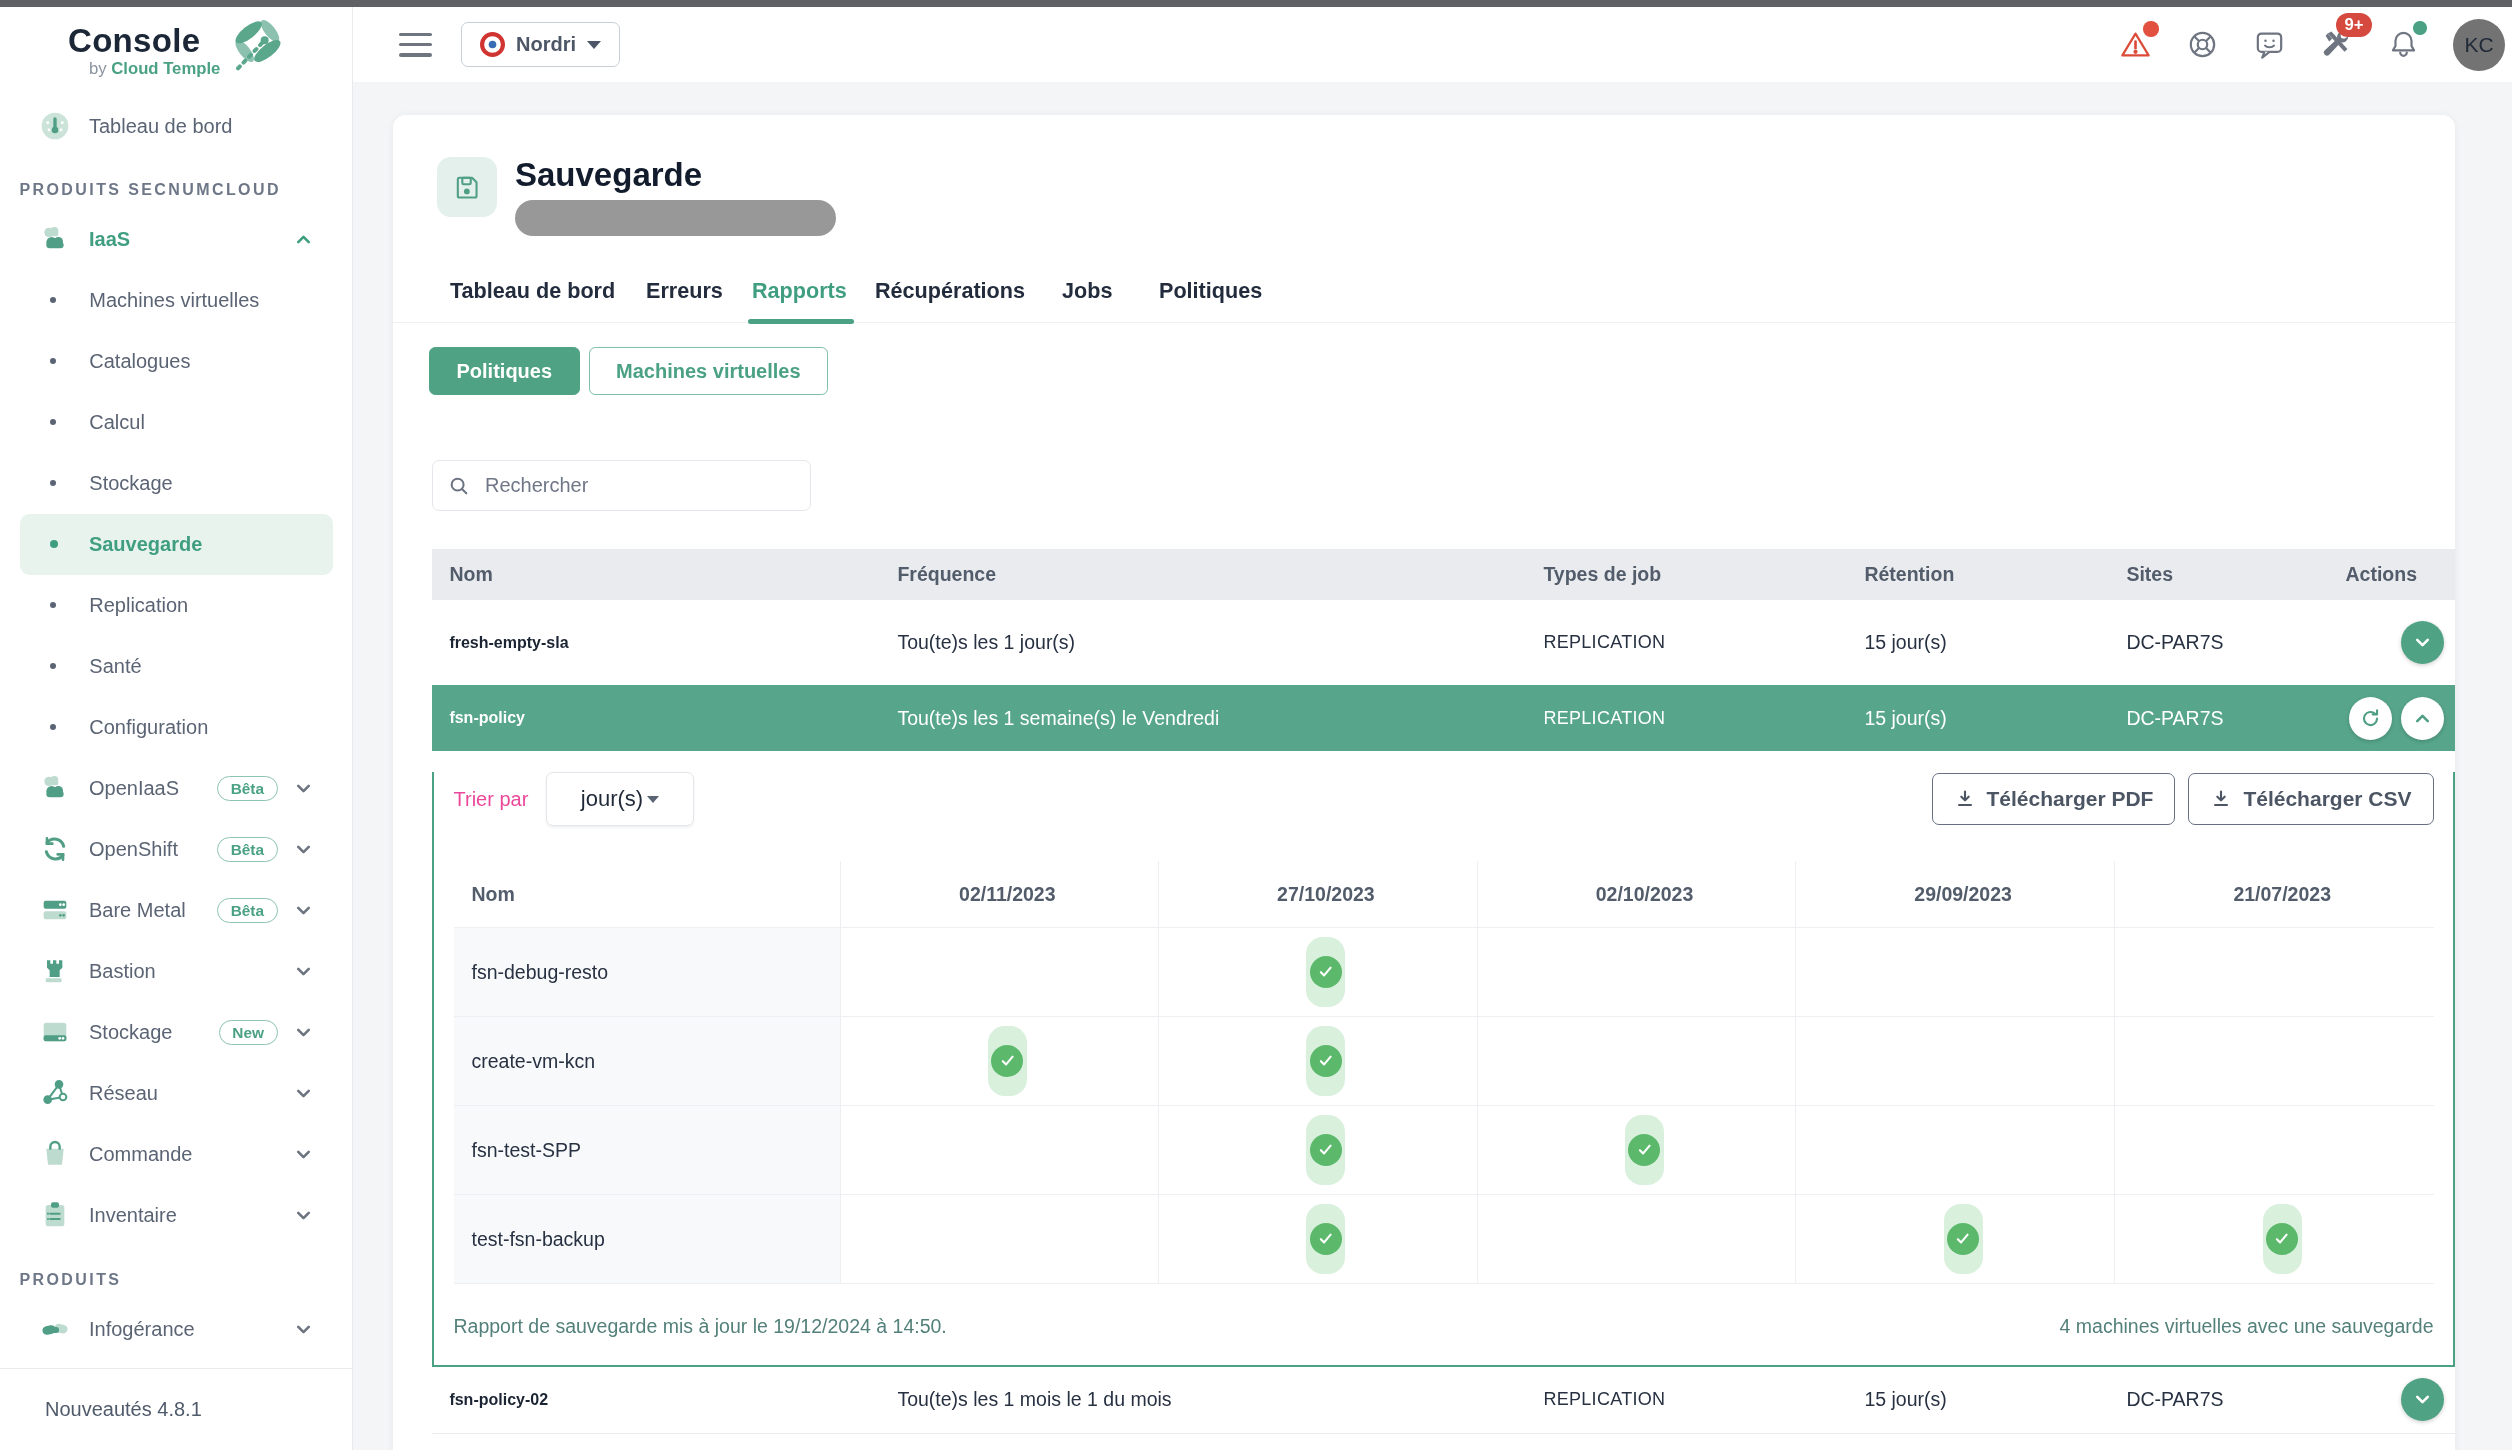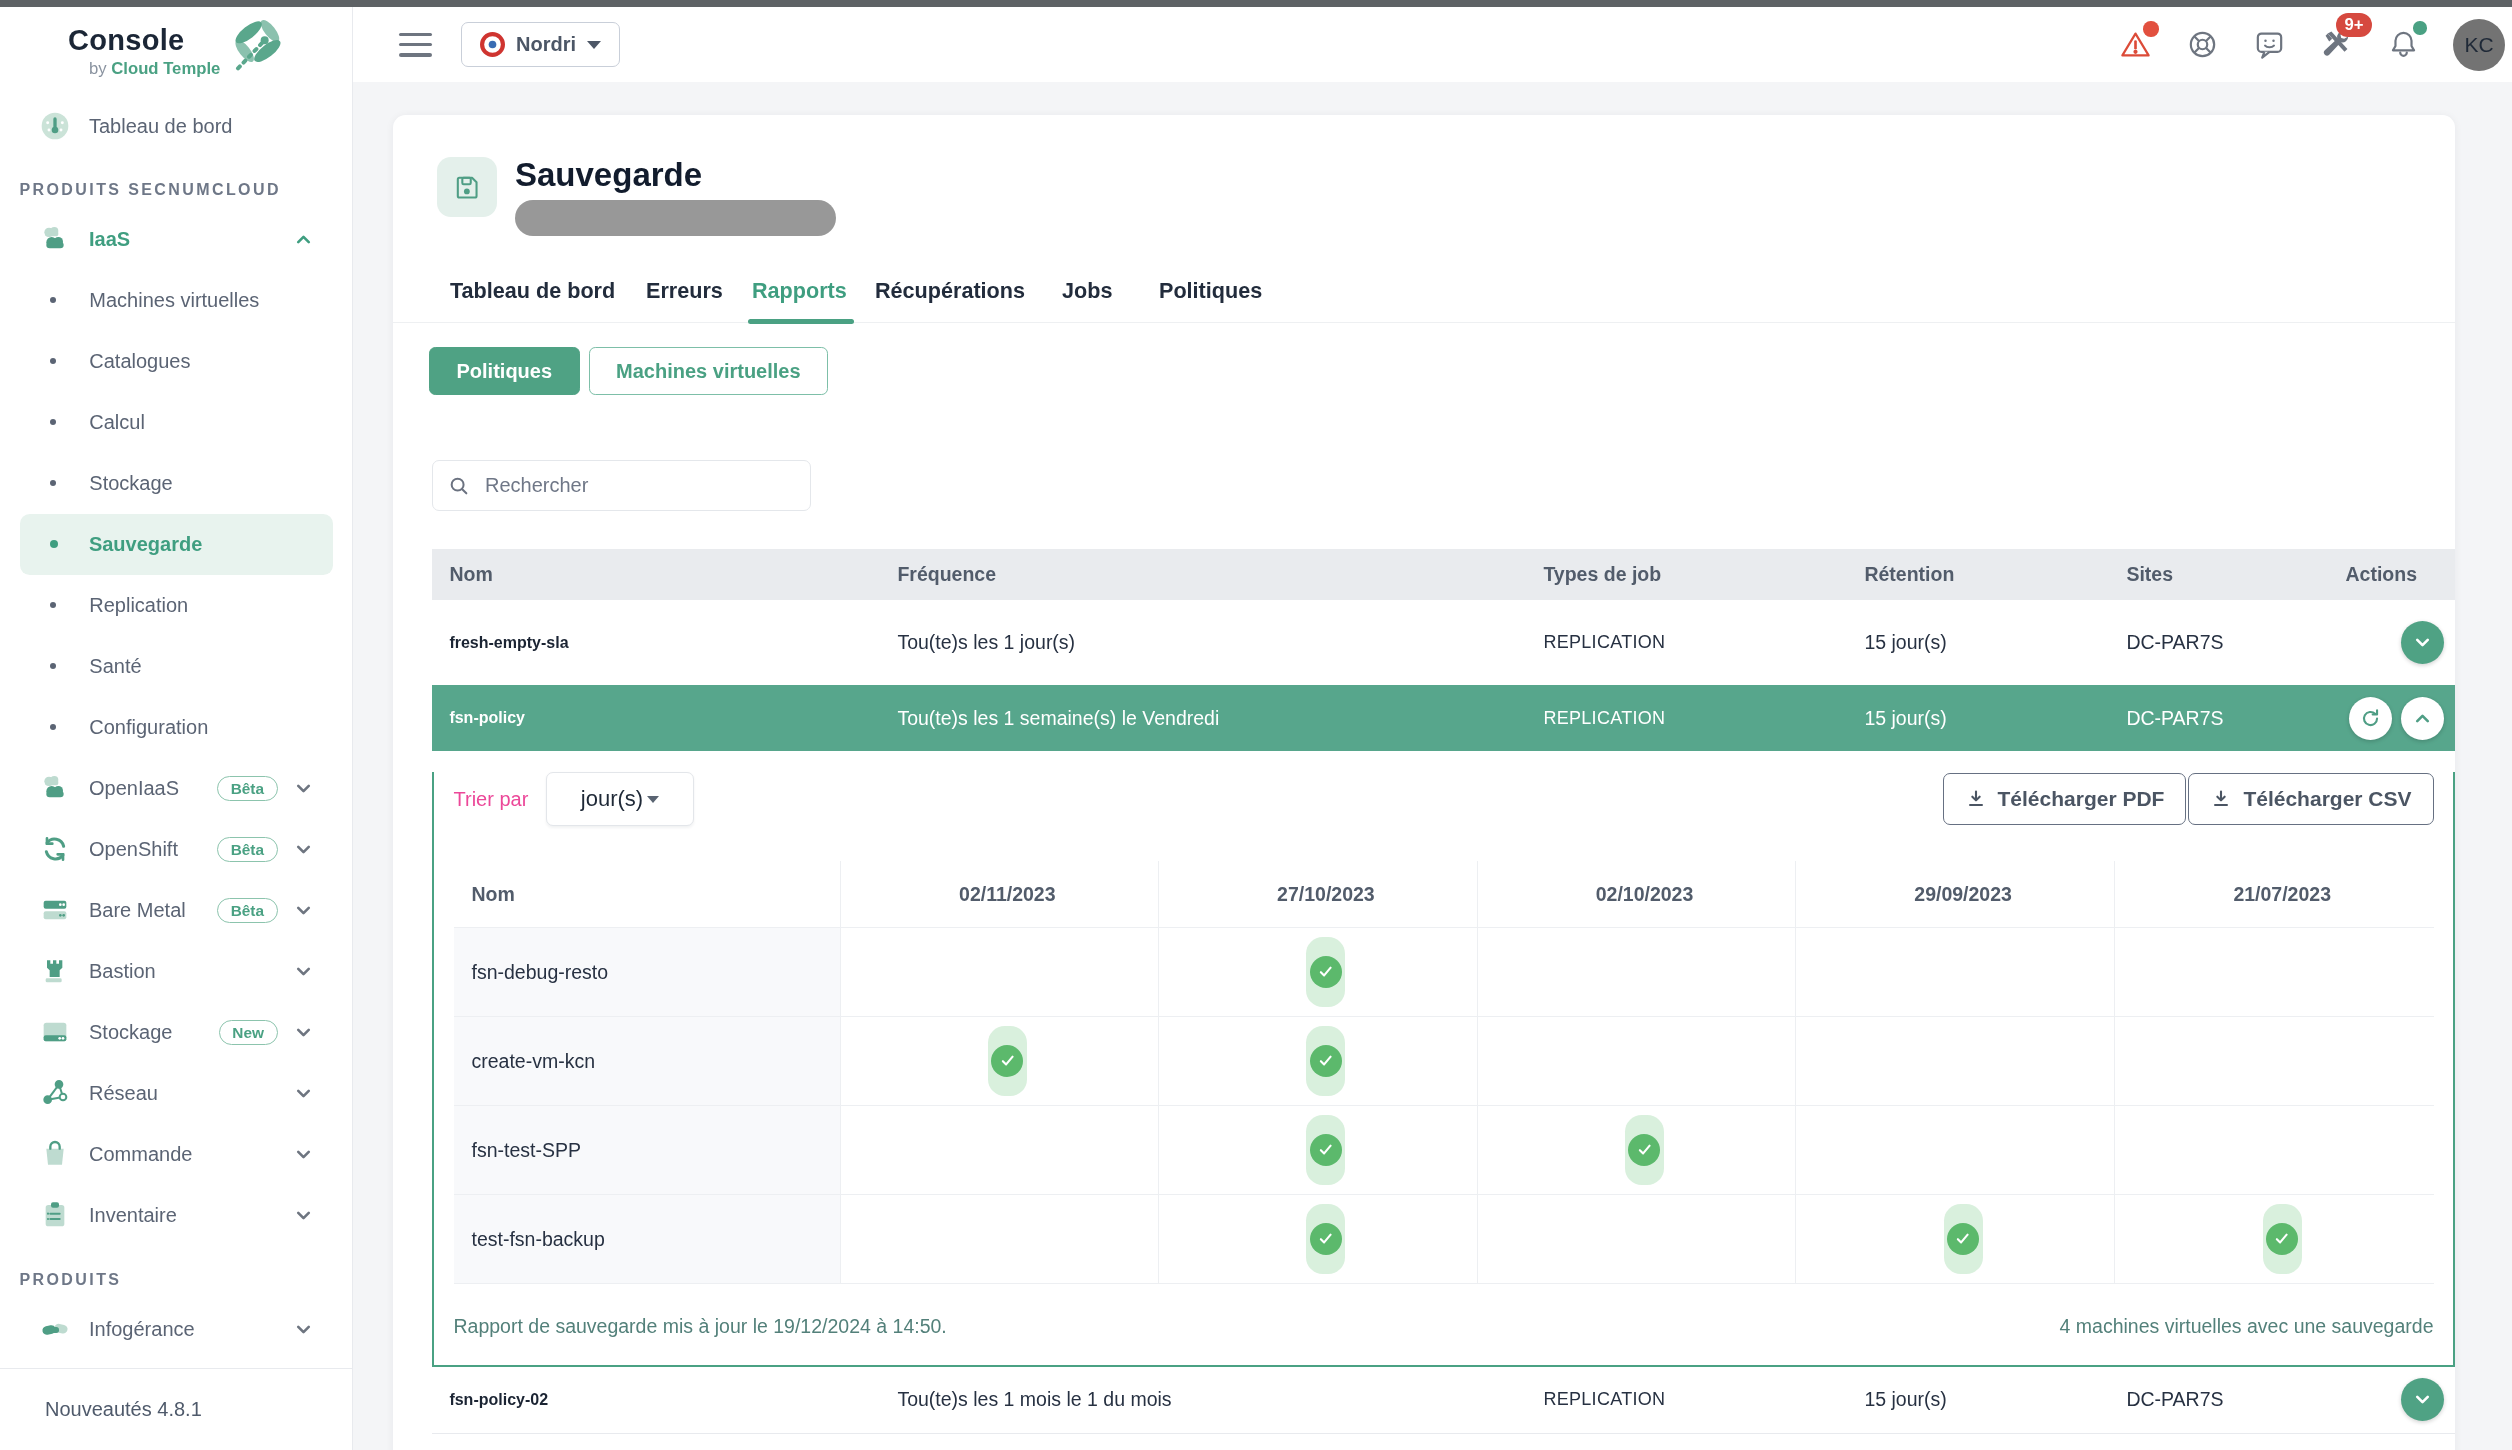--- a/index.html
+++ b/index.html
@@ -6,21 +6,21 @@
   body{
     width:2512px;height:1450px;position:relative;overflow:hidden;
     background:#f4f5f7;font-family:"Liberation Sans","DejaVu Sans",sans-serif;
     -webkit-font-smoothing:antialiased;color:#273142;
   }
   .top-strip{position:absolute;top:0;left:0;width:2512px;height:7px;background:#5e6265;z-index:50;}
 
   
   .sidebar{position:absolute;top:7px;left:0;width:352px;height:1443px;background:#fff;border-right:0.7px solid #e8eaee;z-index:5;display:flex;flex-direction:column;}
   .logo{height:89px;display:flex;align-items:center;padding-left:68px;position:relative;}
-  .logo-text .l1{font-size:29px;font-weight:bold;color:#1b2636;letter-spacing:0.3px;line-height:33px;}
+  .logo-text .l1{font-size:33px;font-weight:bold;color:#1b2636;letter-spacing:0.3px;line-height:33px;}
   .logo-text .l2{font-size:16.7px;color:#8a93a0;margin-top:1.4px;padding-left:21px;}
   .logo-text .l2 b{color:#4aa183;font-weight:bold;}
   .logo-fly{width:64px;height:64px;margin-left:5.6px;margin-top:-9.8px;}
   .nav{flex:1;display:flex;flex-direction:column;}
   .sb-item{height:61px;display:flex;align-items:center;padding-right:38px;cursor:pointer;}
   .sb-item .ic{width:32px;height:32px;margin-left:39px;flex:none;display:flex;align-items:center;justify-content:center;}
   .sb-item .ic svg{width:32px;height:32px;}
   .sb-item .lbl{margin-left:18px;font-size:20px;color:#5b6474;font-weight:500;white-space:nowrap;}
   .sb-item .dot{width:6.3px;height:6.3px;border-radius:50%;background:#5b6474;margin-left:50px;flex:none;}
   .sb-item .dot + .lbl{margin-left:33px;}
@@ -96,21 +96,21 @@
   .act-btn.white{background:#fff;}
   .act-btn svg{width:21px;height:21px;}
 
   
   .exp-panel{border-left:2.8px solid #4aa183;border-right:2.8px solid #4aa183;border-bottom:2.8px solid #4aa183;padding:0 19.5px 26.5px 19.5px;background:#fff;}
   .sort-row{margin-top:21px;height:54px;display:flex;align-items:center;}
   .sort-lbl{font-size:20px;color:#ec4899;}
   .sort-dd{margin-left:18px;height:52px;min-width:112px;border:1.4px solid #e3e6ea;border-radius:7px;box-shadow:0 1.4px 2.8px rgba(20,30,45,.06);display:flex;align-items:center;justify-content:center;gap:4px;padding:0 16.7px;background:#fff;cursor:pointer;}
   .sort-dd .val{font-size:22px;color:#1f2937;font-weight:500;}
   .sort-dd .caret{border-top-color:#5a6472;border-left-width:6.3px;border-right-width:6.3px;border-top-width:7.7px;}
-  .dl-group{margin-left:auto;display:flex;gap:2px;}
+  .dl-group{margin-left:auto;display:flex;gap:13px;}
   .dl-btn{height:52px;border:1.4px solid #667082;border-radius:7px;background:#fff;display:flex;align-items:center;gap:11px;padding:0 21px;font-size:21px;font-weight:600;color:#4b5563;cursor:pointer;}
   .dl-btn svg{width:22px;height:22px;}
 
   .matrix{margin-top:35px;}
   .mx-grid{display:grid;grid-template-columns:387px repeat(5,1fr);}
   .mx-cell{border-right:0.7px solid #edeff2;border-bottom:0.7px solid #edeff2;display:flex;align-items:center;justify-content:center;padding-left:16px;}
   .mx-cell:last-child{border-right:none;}
   .mx-head .mx-cell{height:66px;font-size:19.5px;font-weight:600;color:#525c6b;background:#fff;}
   .mx-name-h{justify-content:flex-start !important;padding-left:18px;}
   .mx-row .mx-cell{height:88px;}

